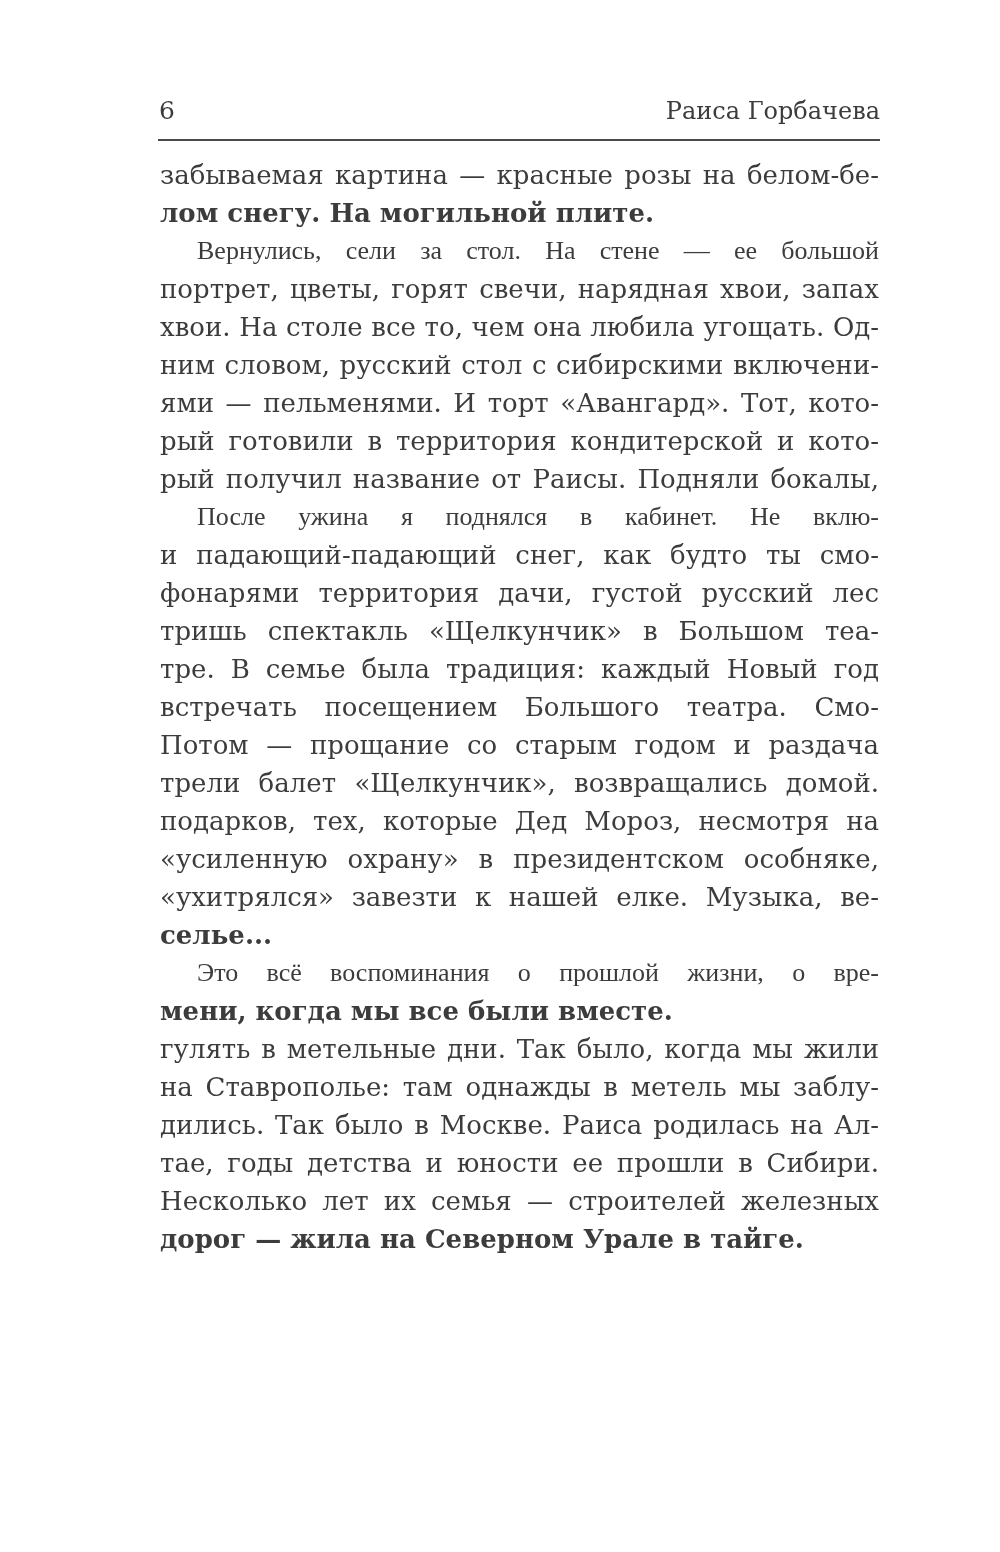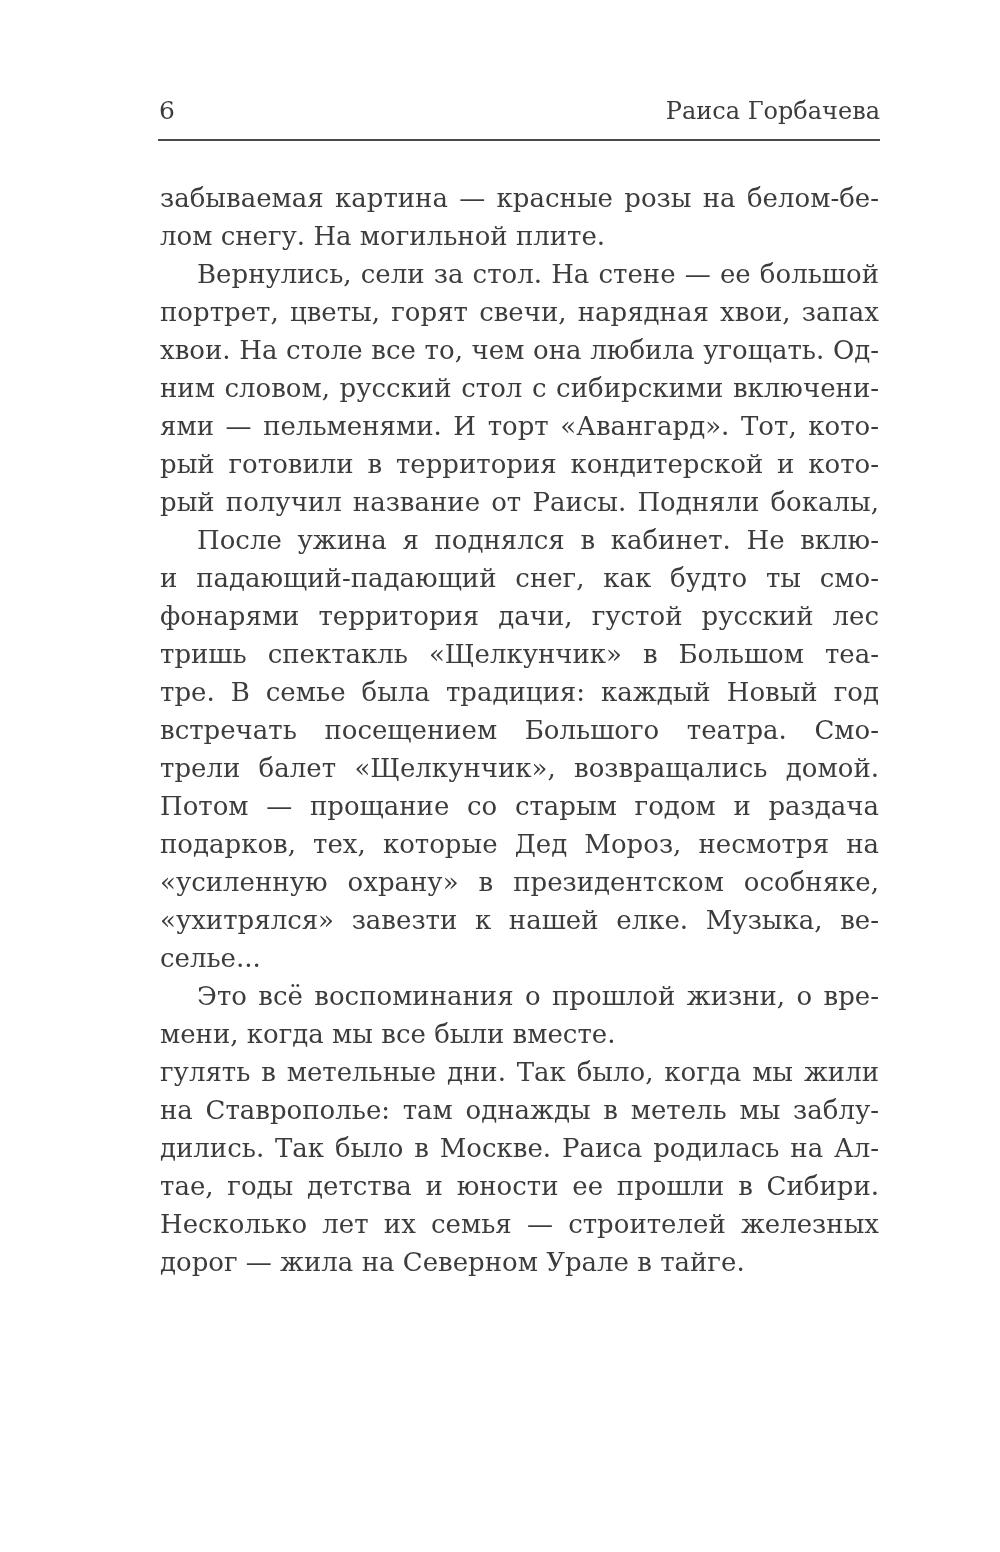--- a/index.html
+++ b/index.html
@@ -37,40 +37,42 @@
     position: absolute;
     left: 158px;
     top: 139px;
     width: 722px;
     height: 2px;
     background: #4a4a4a;
   }
   .body-text {
     position: absolute;
     left: 160px;
-    top: 179px;
+    top: 156px;
     width: 719px;
     font-size: 26px;
     line-height: 38px;
     color: #3c3c3c;
   }
   .line {
     text-align: justify;
     text-align-last: justify;
     -moz-text-align-last: justify;
     white-space: normal;
     height: 38px;
     overflow: visible;
   }
   .line.last {
     text-align-last: left;
+    font-weight: bold;
     -moz-text-align-last: left;
   }
   .line.indent {
     text-indent: 37px;
+    font-family: Liberation Serif, serif;
   }
 </style>
 </head>
 <body>
 
 <div class="page">
   <div class="running-header">
     <span class="page-number">6</span>
     <span class="running-title">Раиса Горбачева</span>
   </div>
@@ -84,22 +86,22 @@
       <div class="line">ним словом, русский стол с сибирскими включени-</div>
       <div class="line">ями — пельменями. И торт «Авангард». Тот, кото-</div>
       <div class="line">рый готовили в территория кондитерской и кото-</div>
       <div class="line">рый получил название от Раисы. Подняли бокалы,</div>
       <div class="line indent">После ужина я поднялся в кабинет. Не вклю-</div>
       <div class="line">и падающий-падающий снег, как будто ты смо-</div>
       <div class="line">фонарями территория дачи, густой русский лес</div>
       <div class="line">тришь спектакль «Щелкунчик» в Большом теа-</div>
       <div class="line">тре. В семье была традиция: каждый Новый год</div>
       <div class="line">встречать посещением Большого театра. Смо-</div>
+      <div class="line">Потом — прощание со старым годом и раздача</div>
       <div class="line">трели балет «Щелкунчик», возвращались домой.</div>
-      <div class="line">Потом — прощание со старым годом и раздача</div>
       <div class="line">подарков, тех, которые Дед Мороз, несмотря на</div>
       <div class="line">«усиленную охрану» в президентском особняке,</div>
       <div class="line">«ухитрялся» завезти к нашей елке. Музыка, ве-</div>
       <div class="line last">селье...</div>
       <div class="line indent">Это всё воспоминания о прошлой жизни, о вре-</div>
       <div class="line last">мени, когда мы все были вместе.</div>
       <div class="line">гулять в метельные дни. Так было, когда мы жили</div>
       <div class="line">на Ставрополье: там однажды в метель мы заблу-</div>
       <div class="line">дились. Так было в Москве. Раиса родилась на Ал-</div>
       <div class="line">тае, годы детства и юности ее прошли в Сибири.</div>

